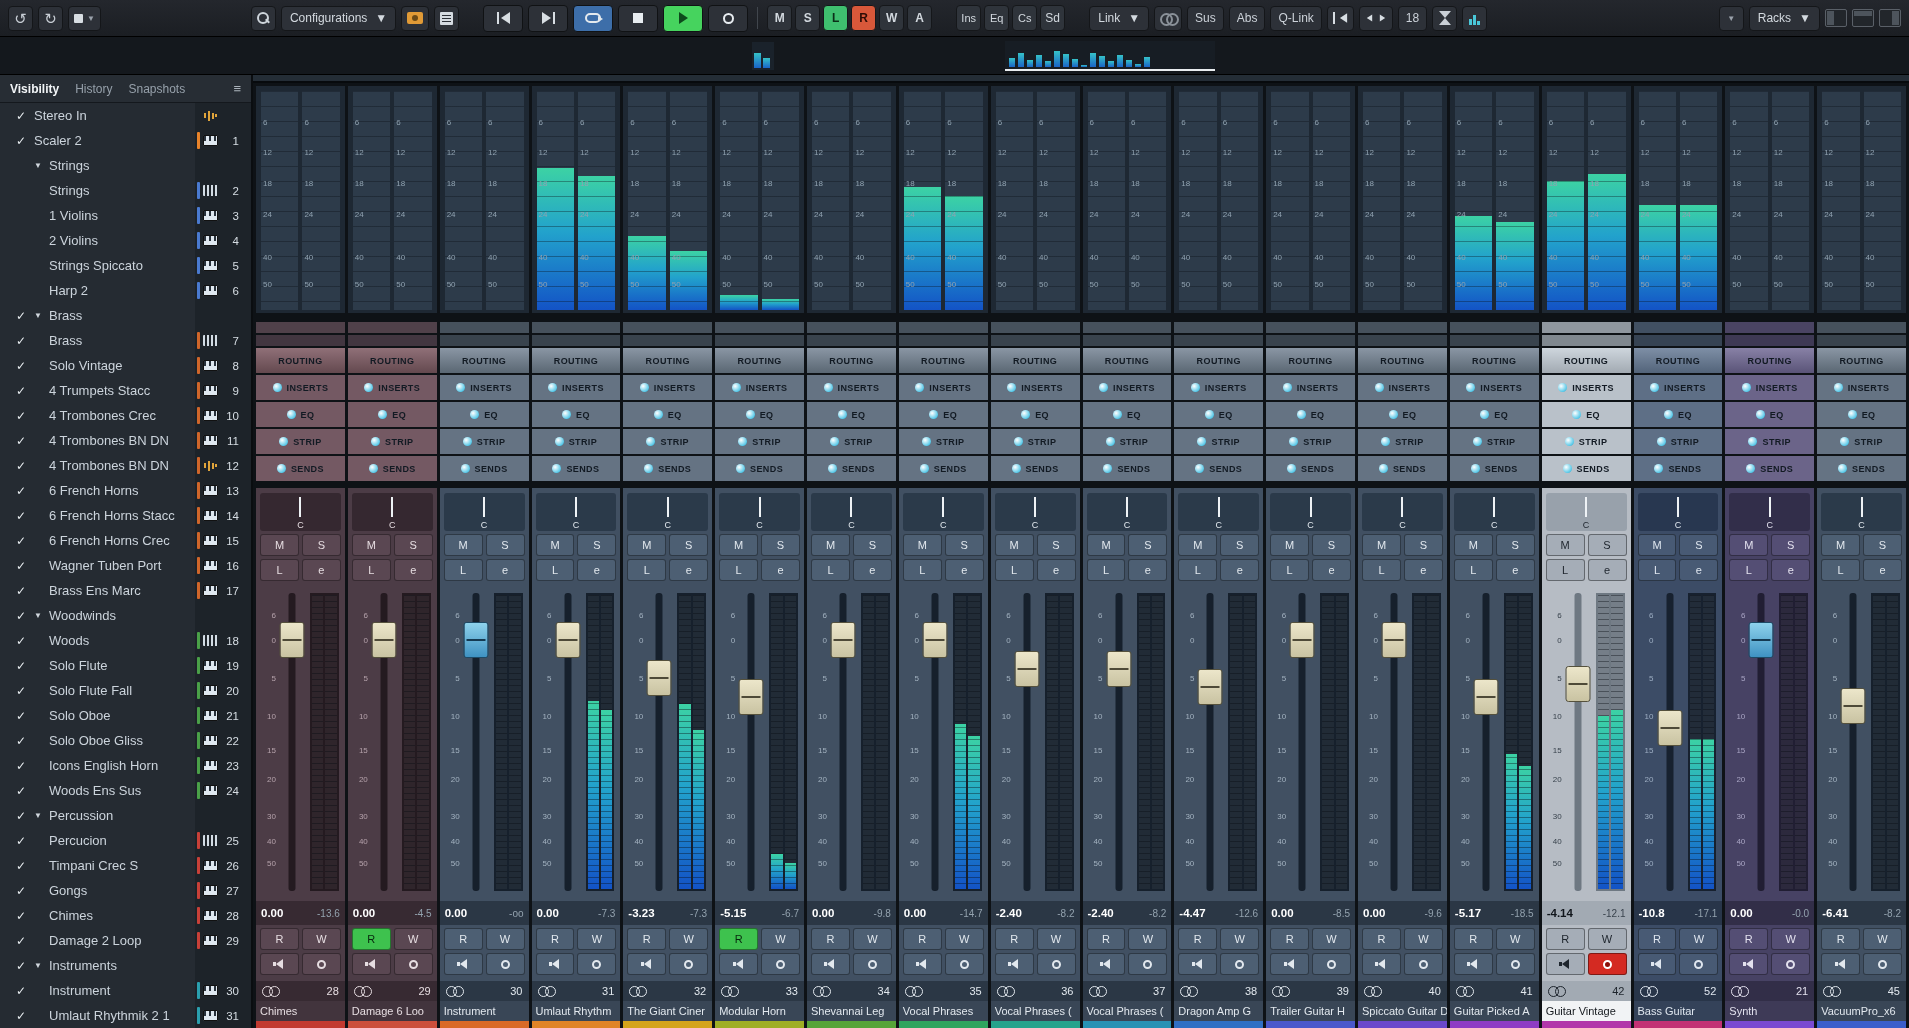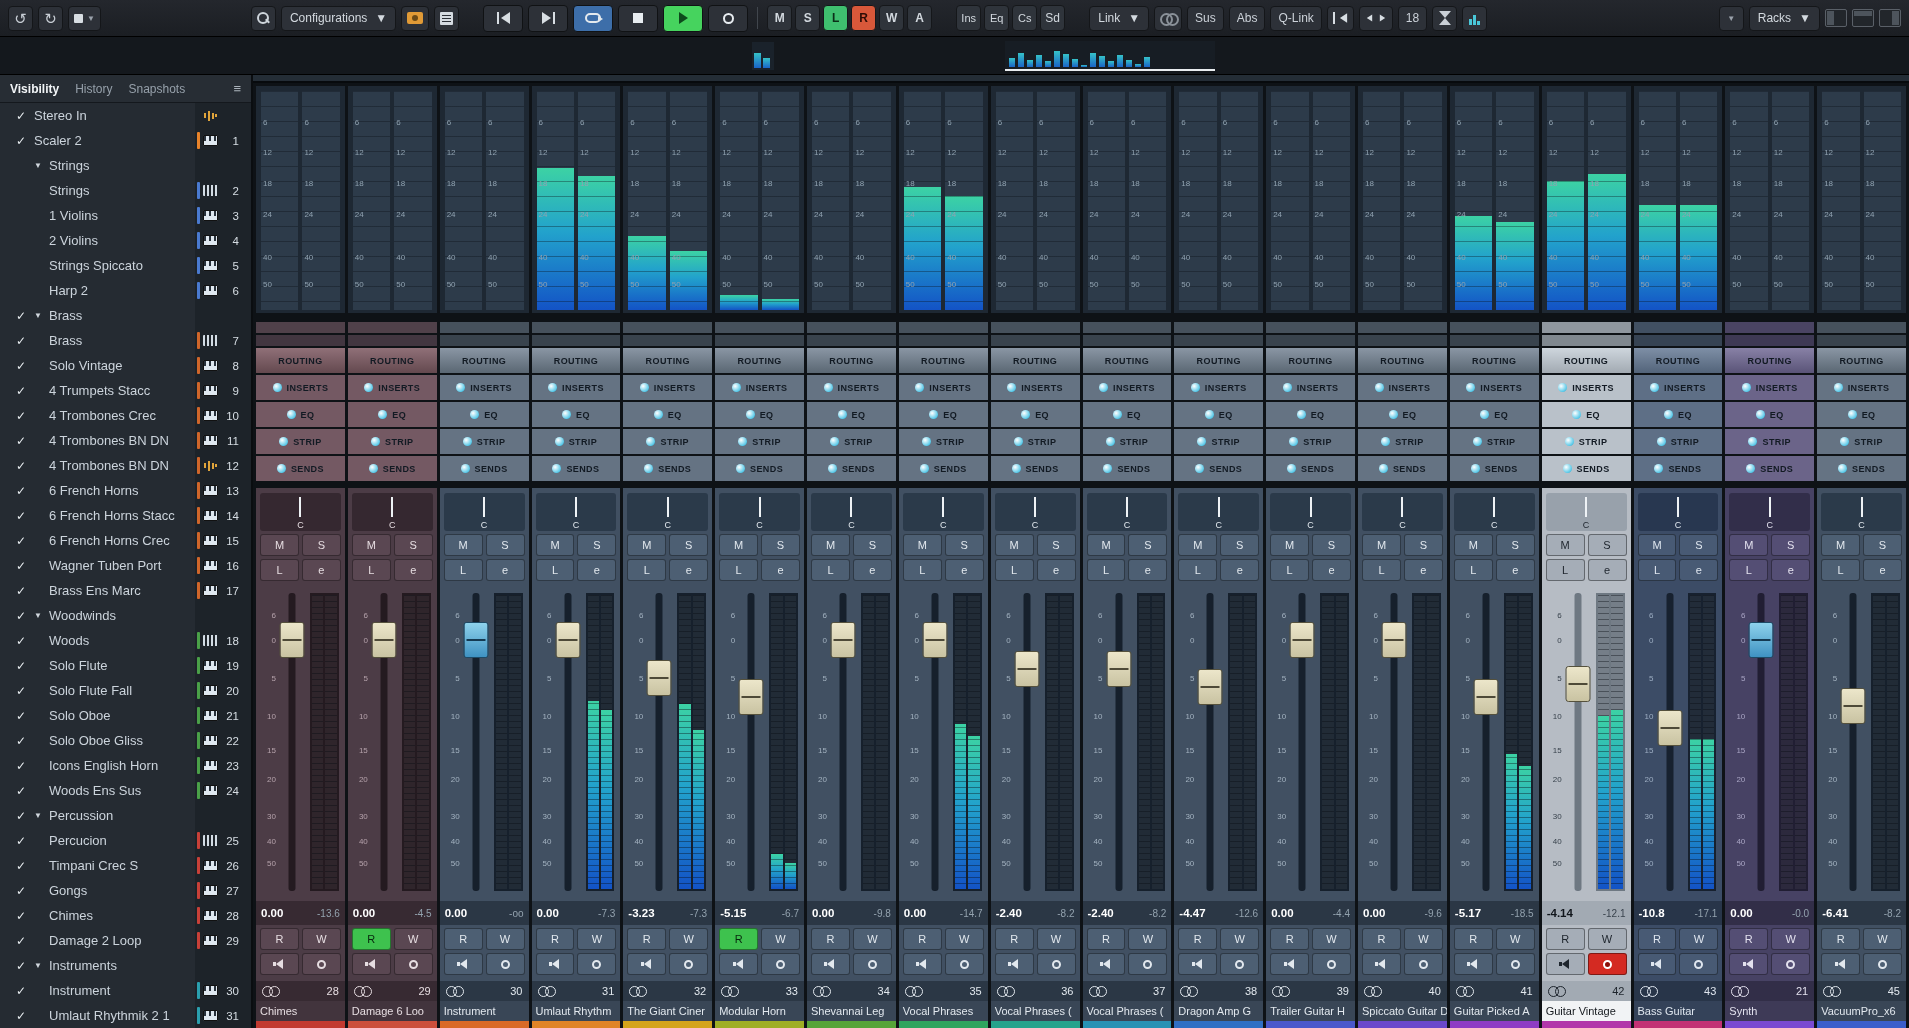--- a/index.html
+++ b/index.html
@@ -2168,21 +2168,21 @@
       <div class="fmslot">
                 <div class="fmbar" style="height:0%"></div>
               </div>
       <div class="fmslot">
                 <div class="fmbar" style="height:0%"></div>
               </div>
     </div>
   </div>
   <div class="dbrow">
     <span class="vol">0.00</span>
-    <span class="peak">-4.4</span>
+    <span class="peak">-8.5</span>
   </div>
   <div class="btnrow rwmr">
     <div class="sbtn">R</div>
     <div class="sbtn">W</div>
   </div>
   <div class="btnrow">
     <div class="sbtn">
               <span class="spk"></span>
             </div>
     <div class="sbtn">
@@ -2428,21 +2428,21 @@
   <div class="btnrow">
     <div class="sbtn">
               <span class="spk"></span>
             </div>
     <div class="sbtn">
               <span class="rdoticon"></span>
             </div>
   </div>
   <div class="numrow">
     <span class="chico"></span>
-    <span class="chnum">43</span>
+    <span class="chnum">52</span>
   </div>
   <div class="namerow">Bass Guitar</div>
   <div class="cstrip" style="background:#c23274"></div>
 </div>
 <div class="strip t-purple">
   <div class="pan">
     <div class="panline"></div>
     <div class="panval">C</div>
   </div>
   <div class="btnrow">

